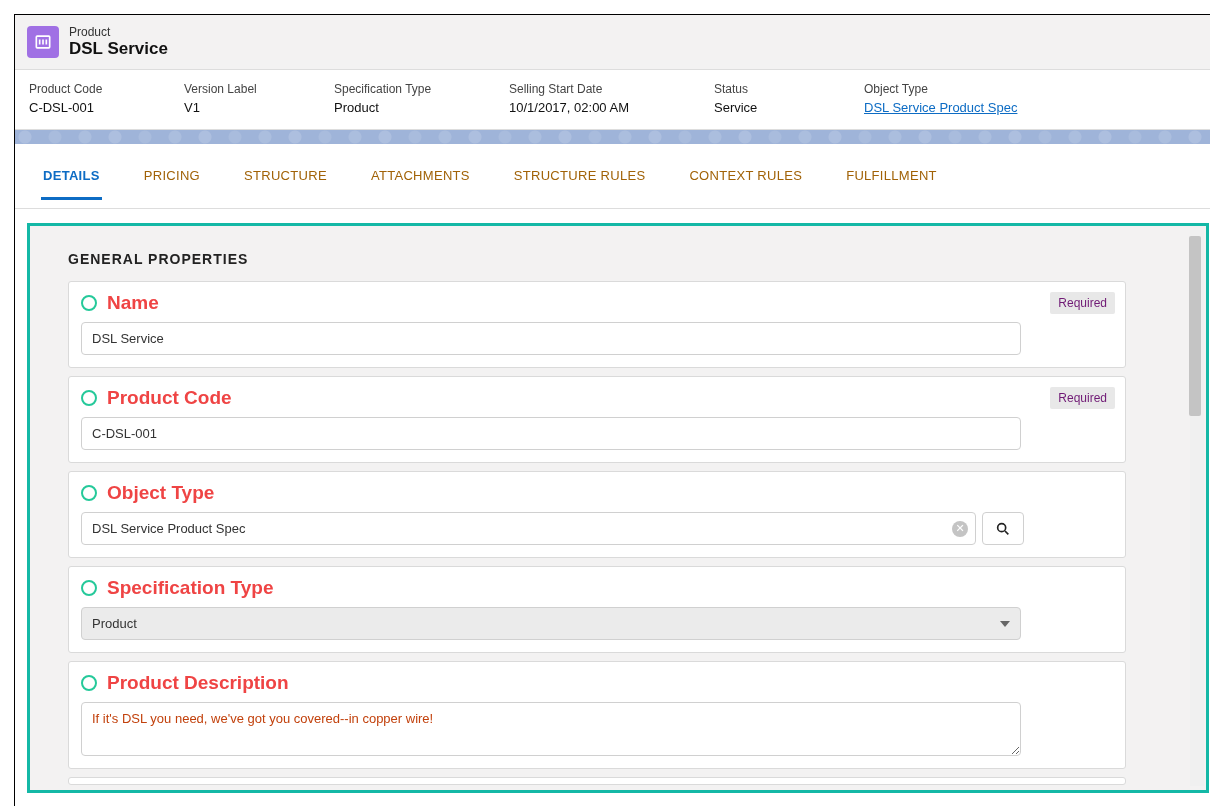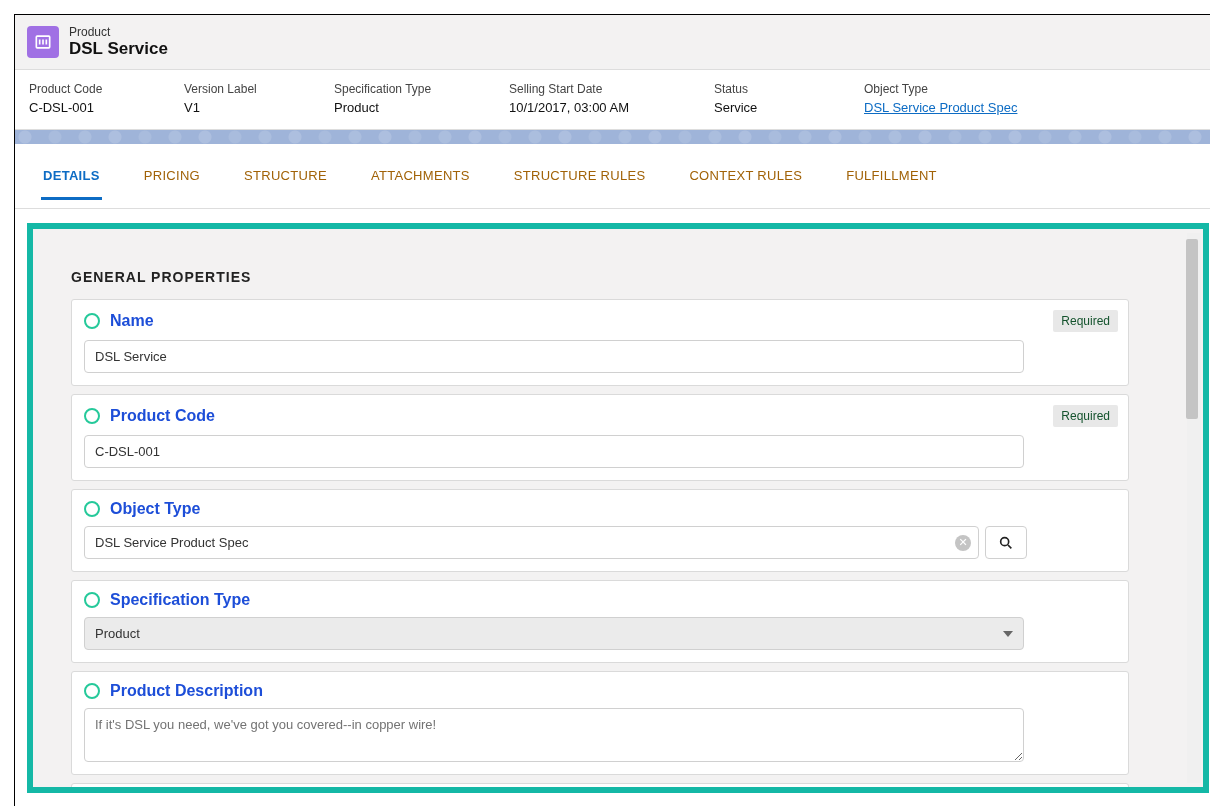--- a/index.html
+++ b/index.html
@@ -93,25 +93,25 @@
     font-weight: 700;
     border-bottom-color: #0d6cc4;
   }
 
   
   .content-outer {
     padding: 14px 12px 0 12px;
     height: calc(100% - 218px);
   }
   .panel {
-    border: 6px solid #14b8a6;
+    border: 3px solid #14b8a6;
     background: #f3f2f2;
     height: 100%;
     position: relative;
-    padding: 40px 28px 10px 38px;
+    padding: 25px 28px 10px 38px;
     overflow: hidden;
   }
   
   .scrollbar-track {
     position: absolute;
     right: 2px; top: 4px; bottom: 4px;
     width: 14px;
     background: #f0f0f0;
   }
   .scrollbar-thumb {
@@ -145,28 +145,28 @@
     padding: 10px 10px 8px 12px;
     gap: 10px;
   }
   .circle-icon {
     width: 16px; height: 16px;
     border: 2px solid #25c99a;
     border-radius: 50%;
     flex-shrink:0;
   }
   .field-label {
-    font-size: 16px;
+    font-size: 19px;
     font-weight: 600;
-    color: #1d4ed8;
+    color: #ef4444;
     flex: 1;
   }
   .required-badge {
     background: #e8e8e8;
-    color: #14532d;
+    color: #701a75;
     font-size: 12px;
     padding: 4px 8px;
     border-radius: 2px;
   }
   .field-input-row {
     padding: 0 12px 12px 12px;
     display:flex;
     gap:6px;
     align-items:stretch;
   }
@@ -227,21 +227,21 @@
     border-left: 5px solid transparent;
     border-right: 5px solid transparent;
     border-top: 6px solid #666;
   }
   .textarea-input {
     width: 940px;
     border: 1px solid #d0d0d0;
     border-radius: 4px;
     padding: 8px 10px;
     font-size: 13px;
-    color: #737373;
+    color: #c2410c;
     font-family: inherit;
     min-height: 54px;
     resize: both;
   }
 </style>
 </head>
 <body>
 
 <div class="frame">
 
@@ -268,21 +268,21 @@
     <div class="summary-item w2">
       <div class="label">Version Label</div>
       <div class="value">V1</div>
     </div>
     <div class="summary-item w3">
       <div class="label">Specification Type</div>
       <div class="value">Product</div>
     </div>
     <div class="summary-item w4">
       <div class="label">Selling Start Date</div>
-      <div class="value">10/1/2017, 03:00 AM</div>
+      <div class="value">10/1/2017, 02:00 AM</div>
     </div>
     <div class="summary-item w5">
       <div class="label">Status</div>
       <div class="value">Service</div>
     </div>
     <div class="summary-item w6">
       <div class="label">Object Type</div>
       <div class="value link">DSL Service Product Spec</div>
     </div>
   </div>

